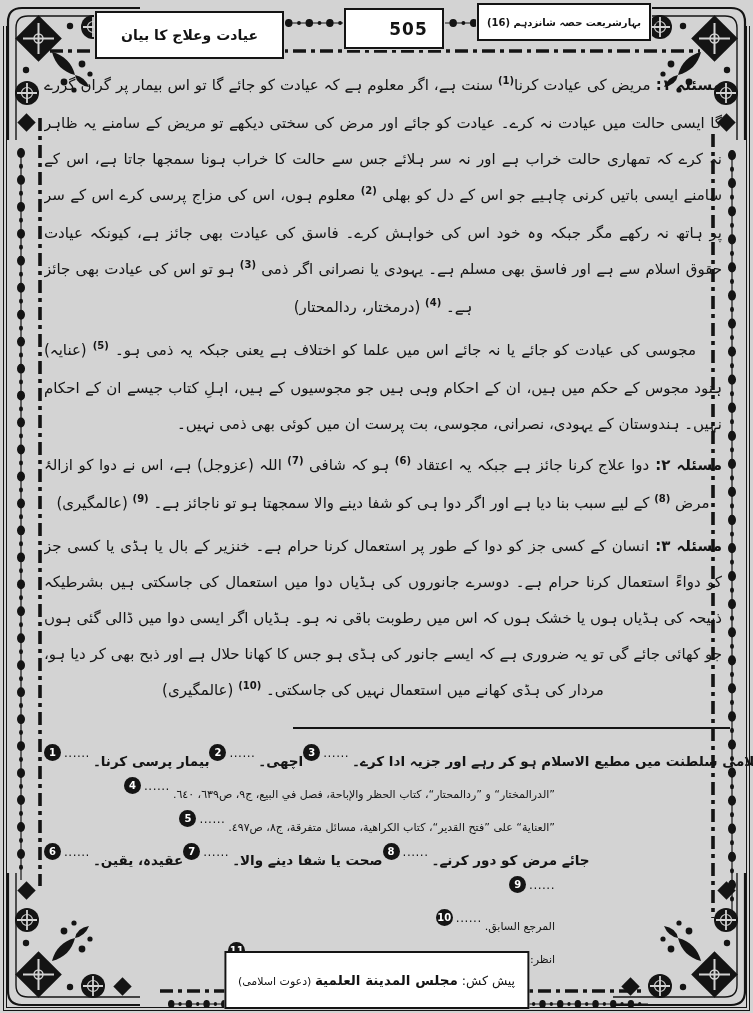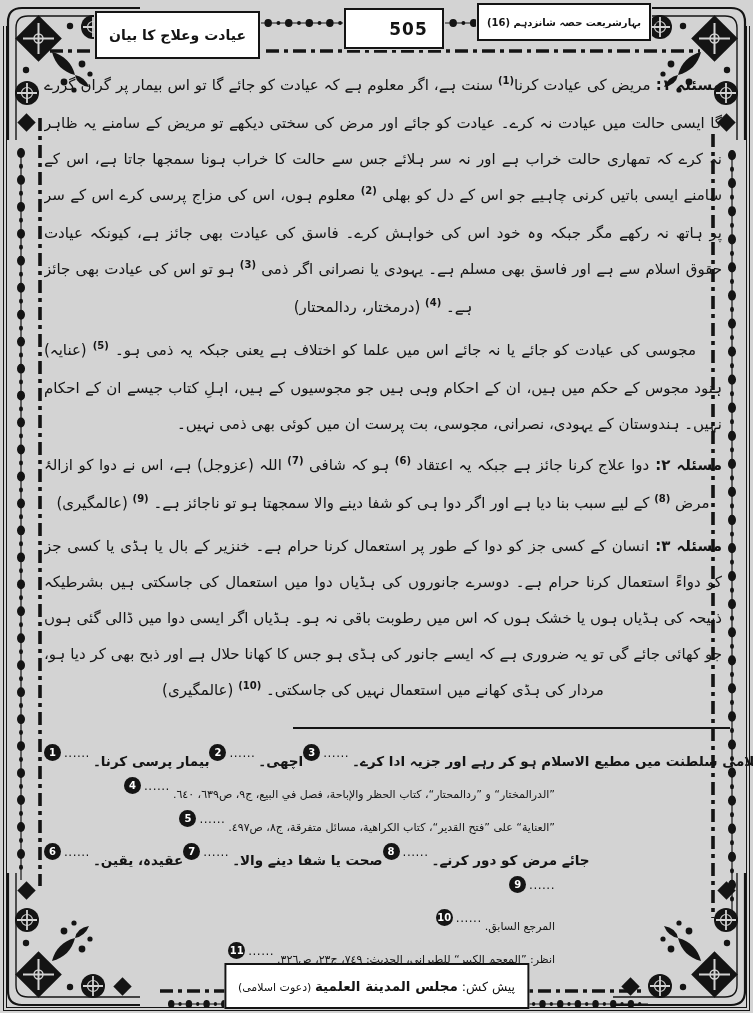--- a/index.html
+++ b/index.html
@@ -13,21 +13,21 @@
     position:absolute; left:3px; right:3px; top:26px; bottom:2px;
     border:4px double #141414; border-top:none; pointer-events:none;
   }
   .border-art{position:absolute; left:0; top:0; z-index:1;}
   
   .hbox{
     position:absolute; background:#fff; border:2px solid #141414; z-index:5;
     display:flex; align-items:center; justify-content:center;
     white-space:nowrap; font-weight:bold; box-shadow:0 0 0 1px #d3d3d3;
   }
-  .hbox.left-title{left:95px; top:11px; height:44px; padding:0 12px; font-size:14px;}
+  .hbox.left-title{left:95px; top:11px; height:44px; padding:0 24px; font-size:14px;}
   .hbox.page-num{left:344px; top:8px; width:67px; height:37px; font-size:17px; letter-spacing:1px; direction:ltr;padding-left:29px;}
   .hbox.right-title{right:102px; top:3px; height:34px; padding:0 8px; font-size:10px;}
   
   .body{
     position:absolute; left:44px; top:64px; width:678px; max-height:660px; overflow:hidden;
     direction:rtl; text-align:justify; font-size:15px; line-height:36px; z-index:2;
   }
   .para{margin:3px 0 5px 0;}
   .p-center{text-align-last:center;}
   .p-last-just{text-align-last:justify;}
@@ -47,21 +47,21 @@
     font-size:10px; font-weight:bold; display:inline-flex; align-items:center; justify-content:center;
     flex:none; direction:ltr;
   }
   .fn-dots{font-size:12px; letter-spacing:0.5px; line-height:1; color:#141414;}
   .fn-text{white-space:nowrap;margin-top:17px;}
   .fn-text.ar{font-size:11px;}
   .fn-text.ur{font-size:13.5px; font-weight:bold;}
   
   .footer-box{
     position:absolute; left:50%; bottom:4px; transform:translateX(-50%);
-    background:#fff; border:2px solid #141414; padding:13px 12px; z-index:6;
+    background:#fff; border:2px solid #141414; padding:19px 12px; z-index:6;
     direction:rtl; white-space:nowrap; font-size:12.5px;
   }
   .seg-bold{font-weight:bold; font-size:13.5px;}
   .seg-small{font-size:11px;}
 </style>
 </head>
 <body>
 
 <div class="page">
 

